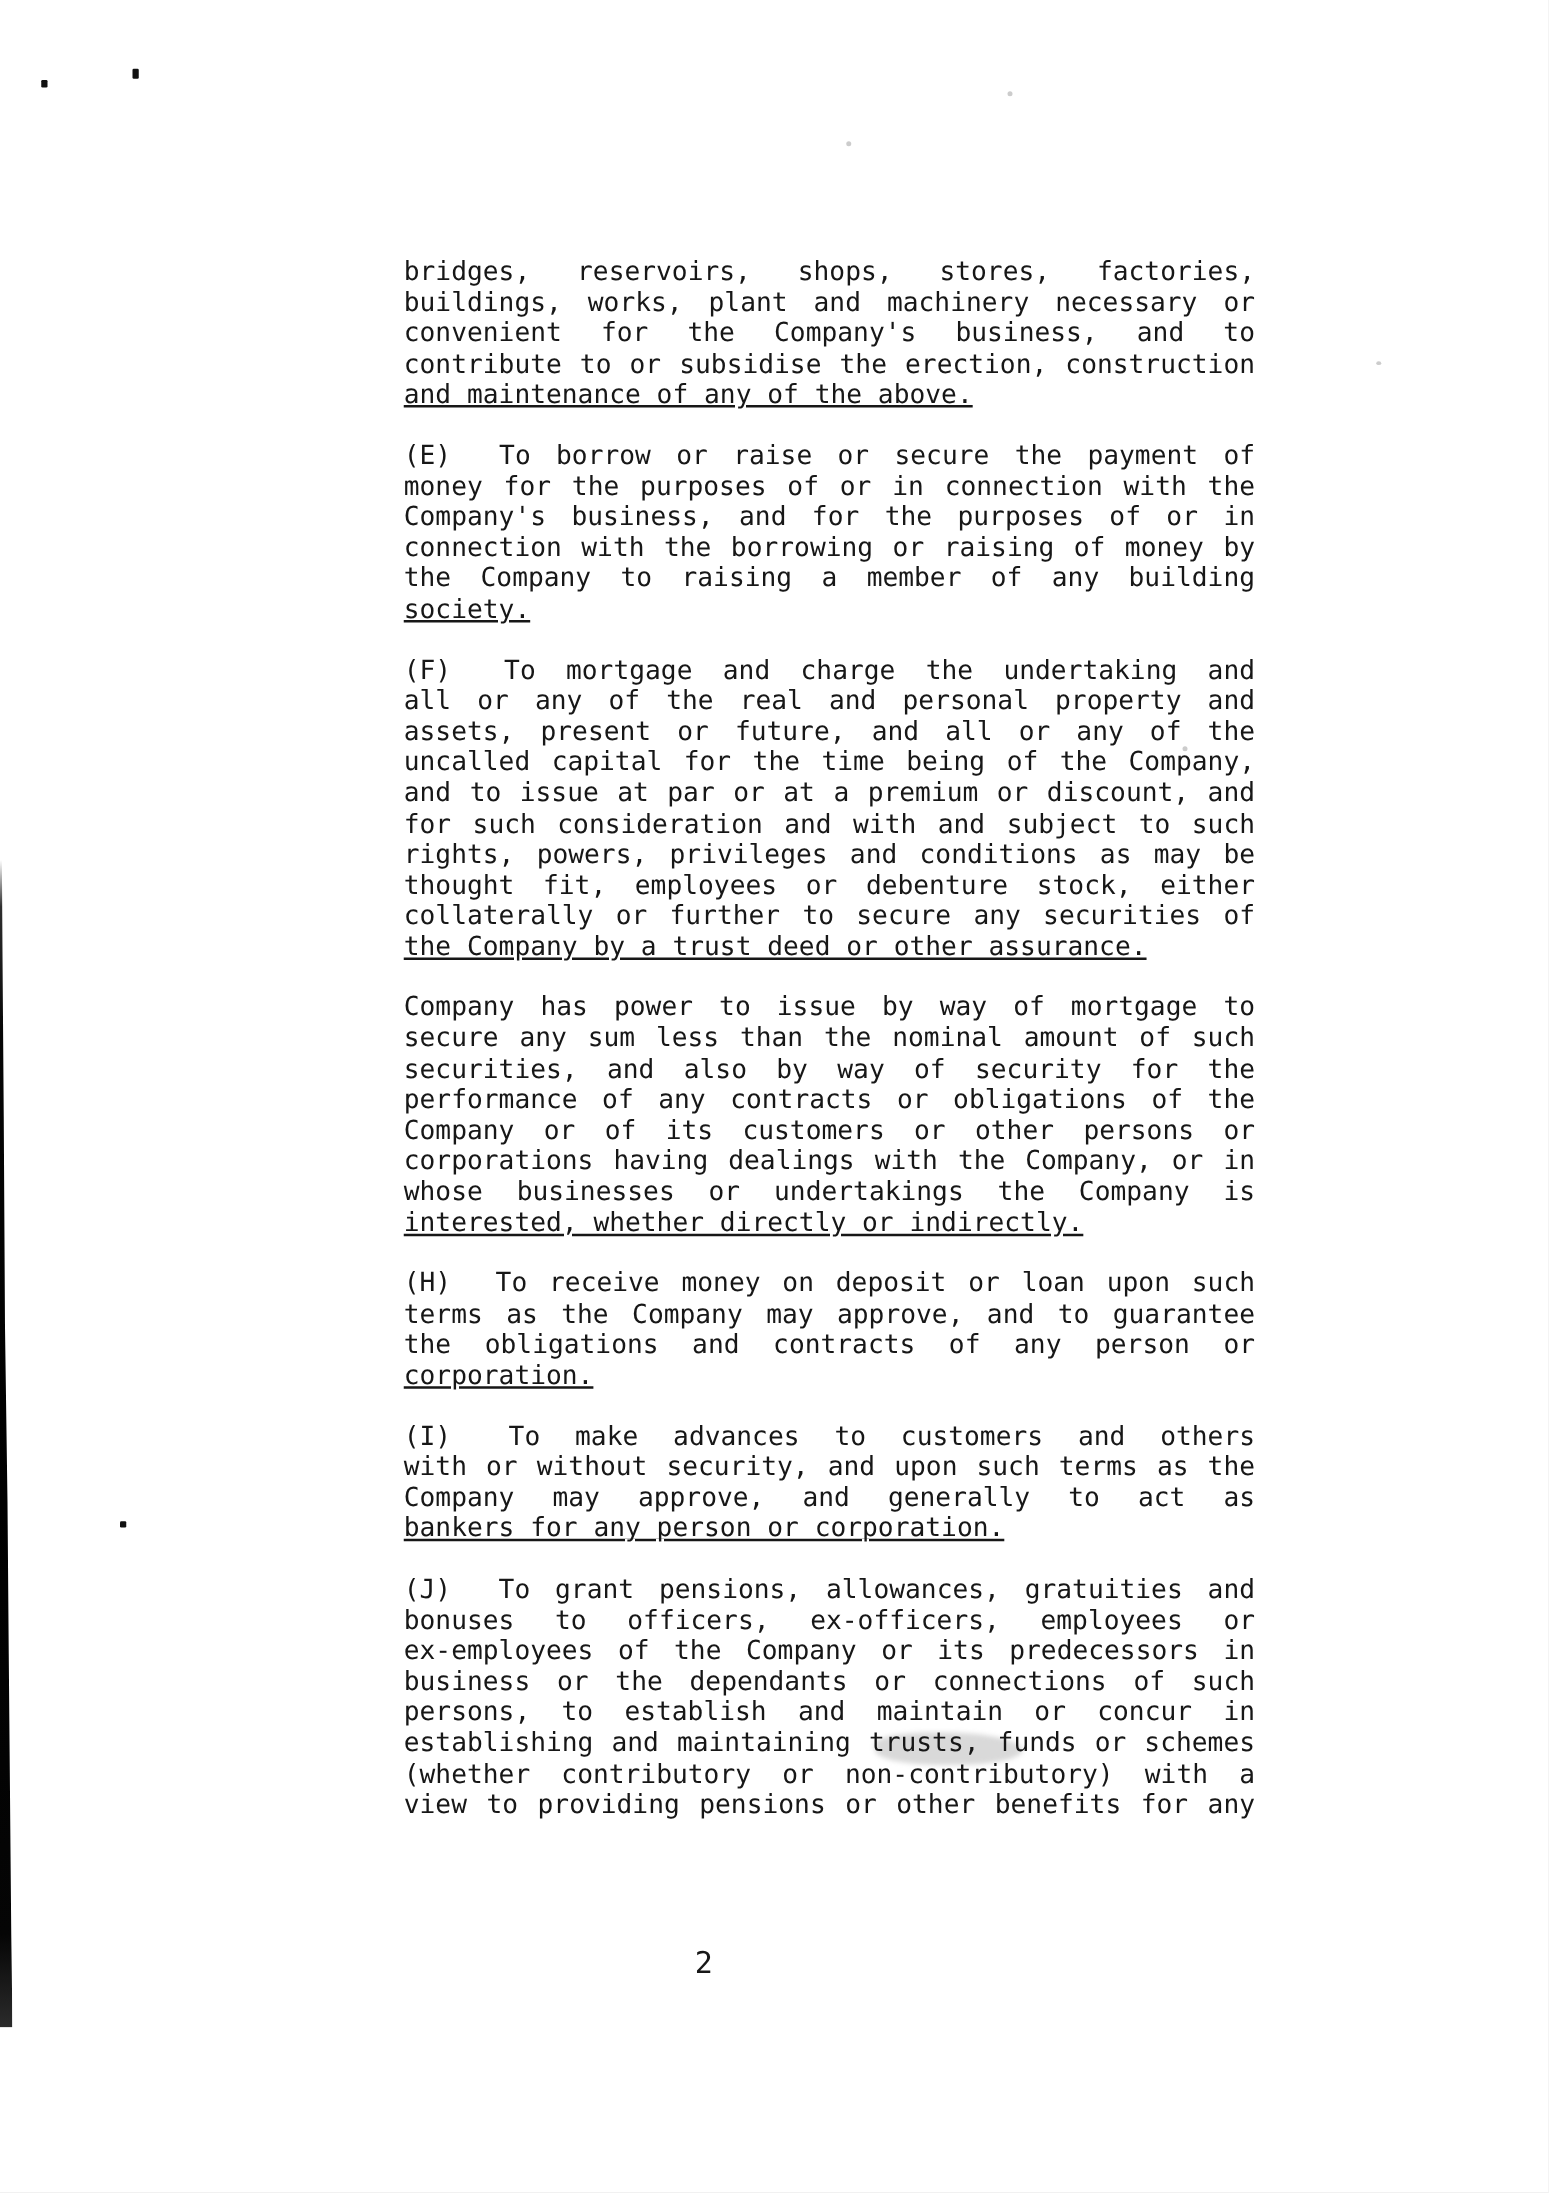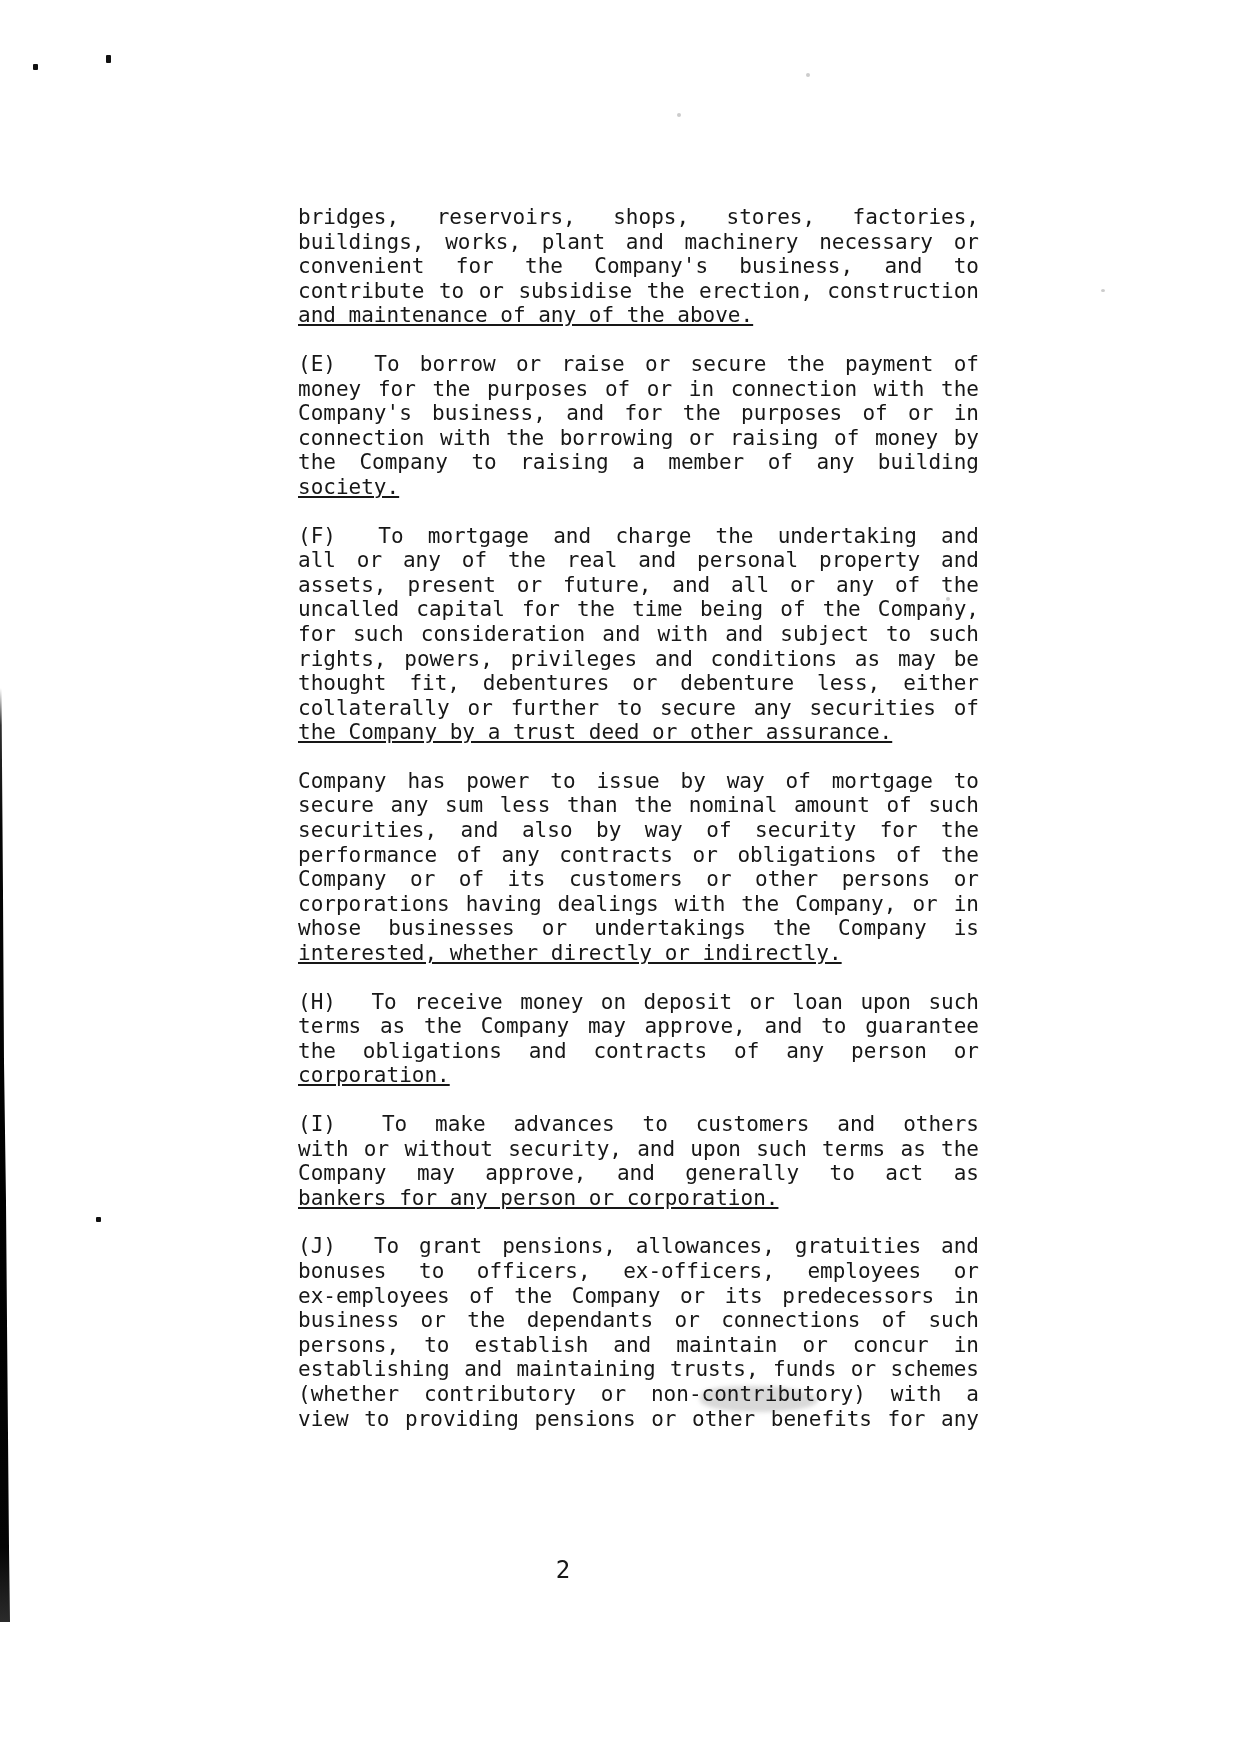--- a/index.html
+++ b/index.html
@@ -6,21 +6,21 @@
   .page{
     position:relative;
     width:1239px;height:1754px;
     background:#ffffff;
     overflow:hidden;
     font-family:"DejaVu Sans Mono","Liberation Mono",monospace;
     color:#171717;
   }
   .text-column{
     position:absolute;
-    left:298px;top:205px;width:681px;
+    left:323px;top:205px;width:681px;
     font-size:21px;
     line-height:24.6px;
     letter-spacing:0;
   }
   .para{margin:0 0 24px 0;}
   .para:last-child{margin-bottom:16px;}
   .line{
     text-align:justify;
     text-align-last:justify;
     white-space:normal;
@@ -85,23 +85,24 @@
         <div class="line">Company's business, and for the purposes of or in</div>
         <div class="line">connection with the borrowing or raising of money by</div>
         <div class="line">the Company to raising a member of any building</div>
         <div class="line last">society.</div>
       </div>
       <div class="para">
         <div class="line"><span class="para-label">(F)</span> To mortgage and charge the undertaking and</div>
         <div class="line">all or any of the real and personal property and</div>
         <div class="line">assets, present or future, and all or any of the</div>
         <div class="line">uncalled capital for the time being of the Company,</div>
+        <div class="line">and to issue at par or at a premium or discount, and</div>
         <div class="line">for such consideration and with and subject to such</div>
         <div class="line">rights, powers, privileges and conditions as may be</div>
-        <div class="line">thought fit, debentures or debenture less, either</div>
+        <div class="line">thought fit, employees or debenture stock, either</div>
         <div class="line">collaterally or further to secure any securities of</div>
         <div class="line last">the Company by a trust deed or other assurance.</div>
       </div>
       <div class="para">
         <div class="line">Company has power to issue by way of mortgage to</div>
         <div class="line">secure any sum less than the nominal amount of such</div>
         <div class="line">securities, and also by way of security for the</div>
         <div class="line">performance of any contracts or obligations of the</div>
         <div class="line">Company or of its customers or other persons or</div>
         <div class="line">corporations having dealings with the Company, or in</div>

